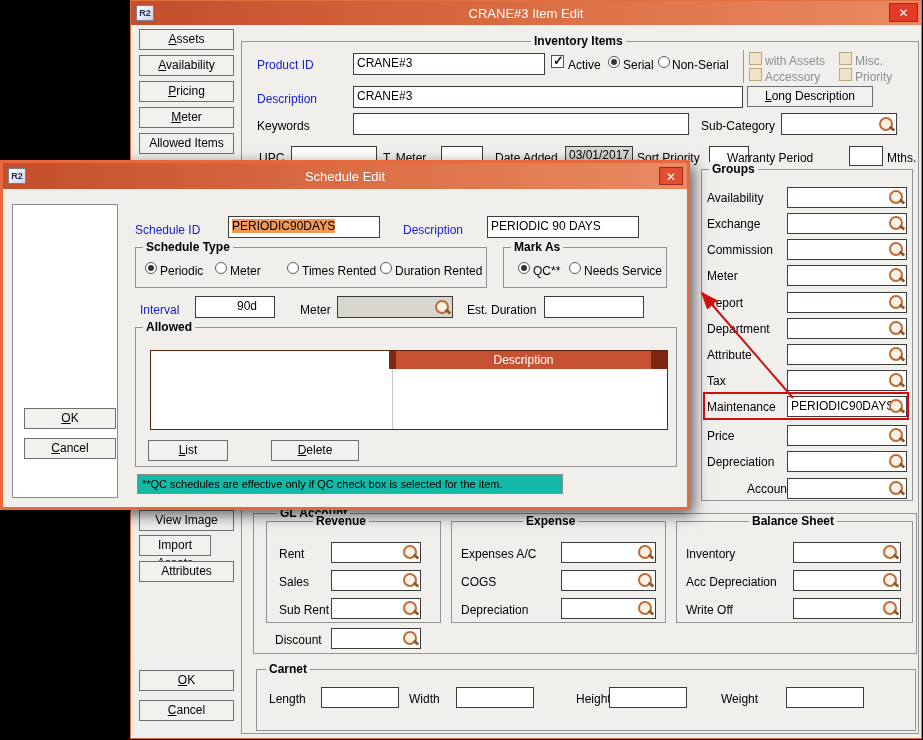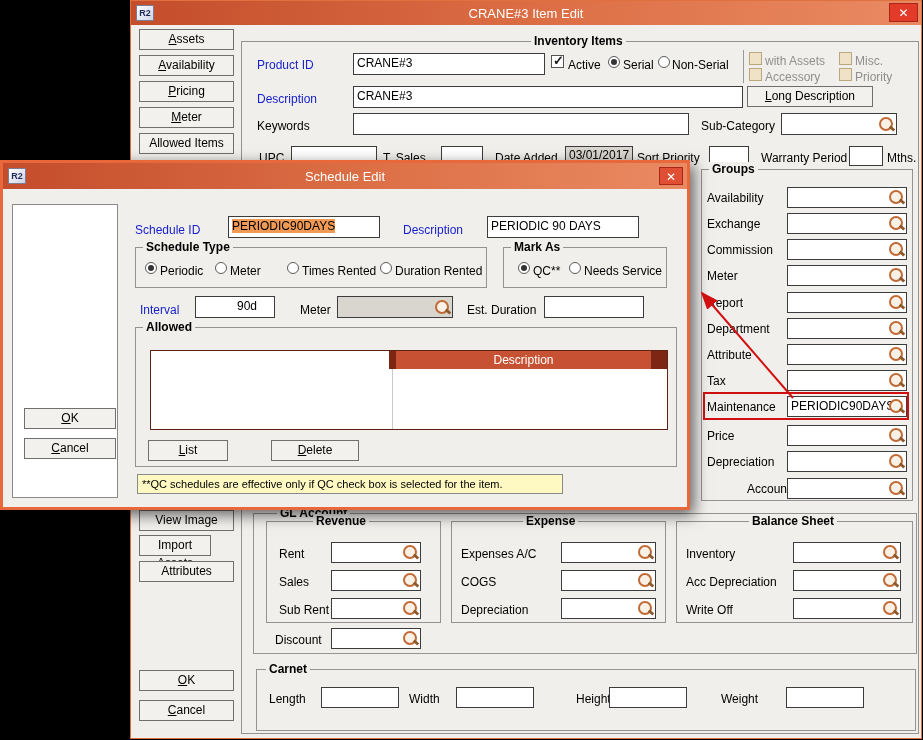--- a/index.html
+++ b/index.html
@@ -51,21 +51,21 @@
     z-index:10; }
   .dlg .titlebar { height:26px; }
   .dlg .closebtn { width:24px; height:18px; top:4px; right:4px; background:#e04f33; }
   .panel { position:absolute; background:#fff; border:1px solid #8a8a8a; }
   .tblwrap { position:absolute; border:1px solid #5f2312; background:#fff; }
   .th { position:absolute; top:0; height:18px; background:#c75233; color:#fff;
     text-align:center; line-height:18px; font-size:12px; }
   .thdark { position:absolute; top:0; height:18px; background:#7d2614; }
   .selhl { background:#f09a56; }
   .notebox { position:absolute; border:1px solid #8a8a8a; font-size:11px; line-height:18px;
-    padding:0 4px; background:#fef9c3; white-space:nowrap; }
+    padding:0 4px; background:#14b8a6; white-space:nowrap; }
   .hlbox { position:absolute; border:2px solid #d01010; z-index:6; }
   svg.arrow { position:absolute; left:0; top:0; width:923px; height:740px;
     pointer-events:none; z-index:40; }
 </style>
 </head>
 <body>
 
 <div class="win" style="left:130px;top:0;width:792px;height:739px;">
 
   <div class="titlebar">
@@ -113,27 +113,27 @@
   <div class="lbl" style="left:126px;top:118px;">Keywords</div>
   <div class="tf" style="left:222px;top:112px;width:336px;"></div>
   <div class="lbl" style="left:570px;top:118px;">Sub-Category</div>
   <div class="tf" style="left:650px;top:112px;width:116px;">
     <span></span>
     <span class="mag" style="left:auto;right:1px;top:2px;"></span>
   </div>
 
   <div class="lbl" style="left:128px;top:150px;">UPC</div>
   <div class="tf" style="left:160px;top:145px;width:86px;height:20px;"></div>
-  <div class="lbl" style="left:252px;top:150px;">T. Sales</div>
+  <div class="lbl" style="left:252px;top:150px;">T. Meter</div>
   <div class="tf" style="left:310px;top:145px;width:42px;height:20px;"></div>
   <div class="lbl" style="left:364px;top:150px;">Date Added</div>
   <div class="tf dis" style="left:434px;top:145px;width:68px;height:20px;line-height:17px;">03/01/2017</div>
   <div class="lbl" style="left:506px;top:150px;">Sort Priority</div>
   <div class="tf" style="left:578px;top:145px;width:40px;height:20px;"></div>
-  <div class="lbl" style="left:596px;top:150px;margin-left:34px;">Warranty Period</div>
+  <div class="lbl" style="left:596px;top:150px;">Warranty Period</div>
   <div class="tf" style="left:718px;top:145px;width:34px;height:20px;"></div>
   <div class="lbl" style="left:756px;top:150px;">Mths.</div>
 
   <div class="box" style="left:570px;top:168px;width:212px;height:332px;"></div>
   <div class="box-label" style="left:578px;top:161px;">Groups</div>
 
   <div class="lbl" style="left:576px;top:190px;">Availability</div>
   <div class="tf" style="left:656px;top:186px;width:120px;height:21px;"><span></span><span class="mag" style="left:auto;right:1px;top:1px;"></span></div>
 
   <div class="lbl" style="left:576px;top:216px;">Exchange</div>

